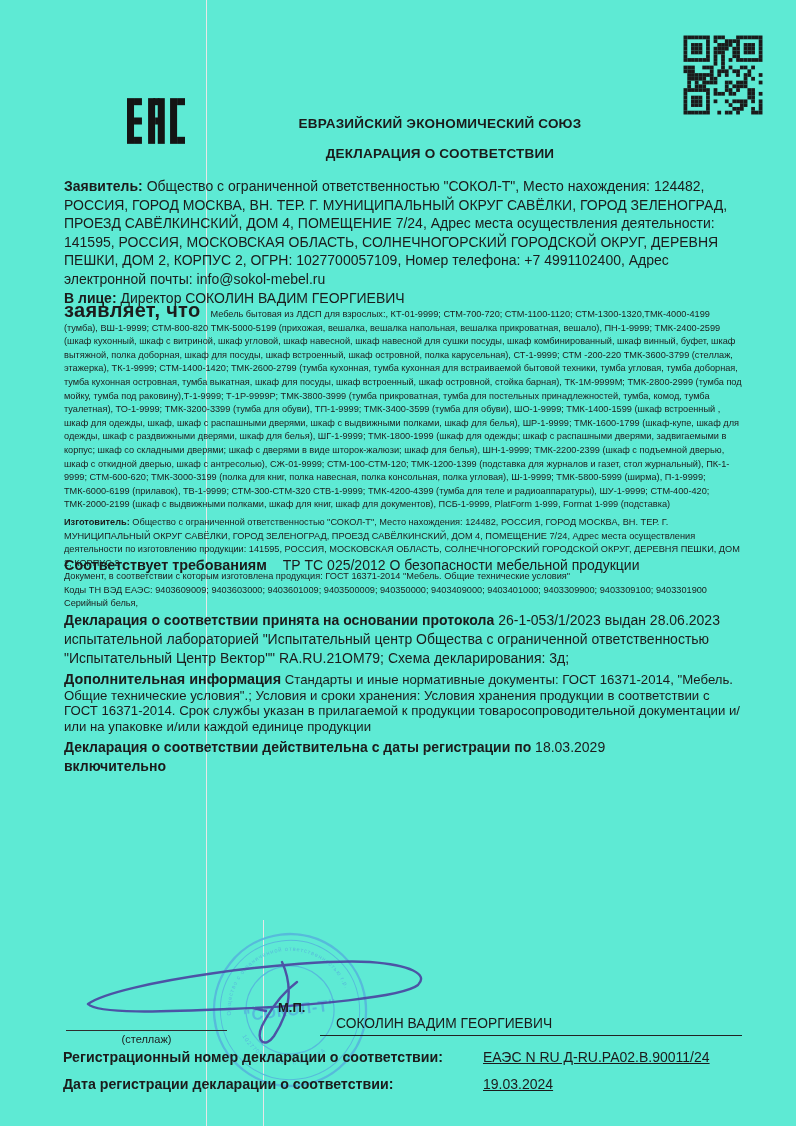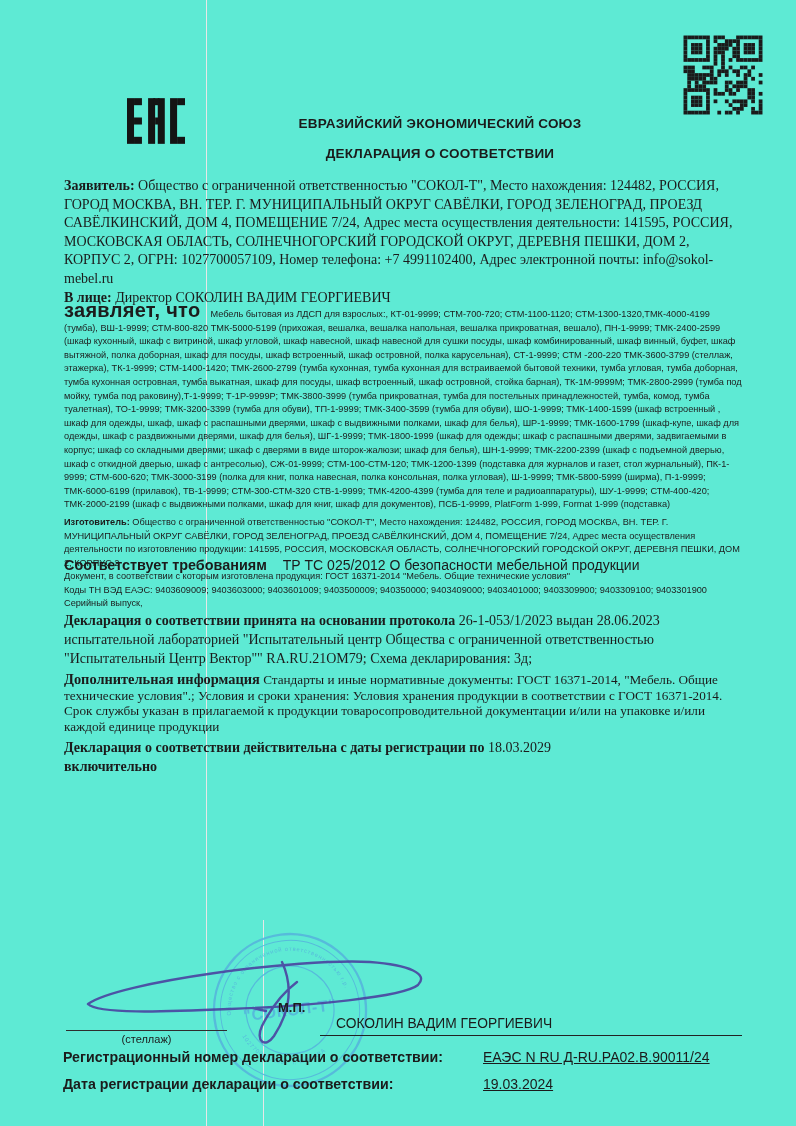--- a/index.html
+++ b/index.html
@@ -10,21 +10,21 @@
   .fold{position:absolute;background:#e7e7e7;width:1px;}
   .fold-a{left:206px;top:0;height:1126px;}
   .fold-b{left:263px;top:920px;height:206px;}
 
   .eac-logo{position:absolute;left:127px;top:92px;width:58px;height:58px;}
   .titles{position:absolute;left:200px;top:116px;width:480px;text-align:center;}
   .title-line{font-weight:bold;font-size:13.5px;line-height:15px;letter-spacing:.2px;}
   .title-line + .title-line{margin-top:15px;}
   .qr-box{position:absolute;left:676px;top:28px;width:94px;height:94px;}
 
-  .para{position:absolute;left:64px;width:678px;font-size:14px;line-height:18.6px;margin:0;font-family:Liberation Serif, serif;}
+  .para{position:absolute;left:64px;width:678px;font-size:14px;line-height:18.6px;margin:0;}
   .para b{font-weight:bold;}
   .applicant-block{top:177px;}
   .inperson{display:block;}
 
   .declare-block{position:absolute;left:64px;top:304px;width:681px;font-size:9.2px;line-height:13.6px;color:#1c1c1c;}
   .declare-block p{margin:0;}
   .declare-label{font-size:20px;font-weight:bold;letter-spacing:.3px;padding-right:10px;}
   .manufacturer-par{margin-top:4px !important;}
   .small-b{font-weight:bold;}
 
@@ -321,21 +321,21 @@
       <rect x="22" y="22" width="1" height="1" fill="#1a1a1a"></rect>
     </svg>
 
   <p class="para applicant-block"><b>Заявитель:</b><span> Общество с ограниченной ответственностью "СОКОЛ-Т", Место нахождения: 124482, РОССИЯ, ГОРОД МОСКВА, ВН. ТЕР. Г. МУНИЦИПАЛЬНЫЙ ОКРУГ САВЁЛКИ, ГОРОД ЗЕЛЕНОГРАД, ПРОЕЗД САВЁЛКИНСКИЙ, ДОМ 4, ПОМЕЩЕНИЕ 7/24, Адрес места осуществления деятельности: 141595, РОССИЯ, МОСКОВСКАЯ ОБЛАСТЬ, СОЛНЕЧНОГОРСКИЙ ГОРОДСКОЙ ОКРУГ, ДЕРЕВНЯ ПЕШКИ, ДОМ 2, КОРПУС 2, ОГРН: 1027700057109, Номер телефона: +7 4991102400, Адрес электронной почты: info@sokol-mebel.ru</span><span class="inperson"><b>В лице:</b><span> Директор СОКОЛИН ВАДИМ ГЕОРГИЕВИЧ</span></span></p>
 
   <div class="declare-block">
     <p><b class="declare-label">заявляет, что</b><span>Мебель бытовая из ЛДСП для взрослых:, КТ-01-9999; СТМ-700-720; СТМ-1100-1120; СТМ-1300-1320,ТМК-4000-4199 (тумба), ВШ-1-9999; СТМ-800-820 ТМК-5000-5199 (прихожая, вешалка, вешалка напольная, вешалка прикроватная, вешало), ПН-1-9999; ТМК-2400-2599 (шкаф кухонный, шкаф с витриной, шкаф угловой, шкаф навесной, шкаф навесной для сушки посуды, шкаф комбинированный, шкаф винный, буфет, шкаф вытяжной, полка доборная, шкаф для посуды, шкаф встроенный, шкаф островной, полка карусельная), СТ-1-9999; СТМ -200-220 ТМК-3600-3799 (стеллаж, этажерка), ТК-1-9999; СТМ-1400-1420; ТМК-2600-2799 (тумба кухонная, тумба кухонная для встраиваемой бытовой техники, тумба угловая, тумба доборная, тумба кухонная островная, тумба выкатная, шкаф для посуды, шкаф встроенный, шкаф островной, стойка барная), ТК-1М-9999М; ТМК-2800-2999 (тумба под мойку, тумба под раковину),Т-1-9999; Т-1Р-9999Р; ТМК-3800-3999 (тумба прикроватная, тумба для постельных принадлежностей, тумба, комод, тумба туалетная), ТО-1-9999; ТМК-3200-3399 (тумба для обуви), ТП-1-9999; ТМК-3400-3599 (тумба для обуви), ШО-1-9999; ТМК-1400-1599 (шкаф встроенный , шкаф для одежды, шкаф,  шкаф с распашными дверями, шкаф с выдвижными полками, шкаф для белья), ШР-1-9999; ТМК-1600-1799 (шкаф-купе, шкаф для одежды, шкаф с раздвижными дверями, шкаф для белья), ШГ-1-9999; ТМК-1800-1999 (шкаф для одежды; шкаф с распашными дверями, задвигаемыми в корпус; шкаф со складными дверями; шкаф с дверями в виде шторок-жалюзи; шкаф для белья), ШН-1-9999; ТМК-2200-2399 (шкаф с подъемной дверью, шкаф с откидной дверью, шкаф с антресолью), СЖ-01-9999; СТМ-100-СТМ-120; ТМК-1200-1399 (подставка для журналов и газет, стол журнальный), ПК-1-9999; СТМ-600-620; ТМК-3000-3199 (полка для книг, полка навесная, полка консольная, полка угловая), Ш-1-9999; ТМК-5800-5999 (ширма), П-1-9999; ТМК-6000-6199  (прилавок), ТВ-1-9999; СТМ-300-СТМ-320 СТВ-1-9999; ТМК-4200-4399 (тумба для теле и радиоаппаратуры), ШУ-1-9999; СТМ-400-420; ТМК-2000-2199 (шкаф с выдвижными полками, шкаф для книг, шкаф для документов), ПСБ-1-9999, PlatForm 1-999, Format 1-999 (подставка)</span></p>
     <p class="manufacturer-par"><b class="small-b">Изготовитель:</b><span> Общество с ограниченной ответственностью "СОКОЛ-Т", Место нахождения: 124482, РОССИЯ, ГОРОД МОСКВА, ВН. ТЕР. Г. МУНИЦИПАЛЬНЫЙ ОКРУГ САВЁЛКИ, ГОРОД ЗЕЛЕНОГРАД, ПРОЕЗД САВЁЛКИНСКИЙ, ДОМ 4, ПОМЕЩЕНИЕ 7/24, Адрес места осуществления деятельности по изготовлению продукции: 141595, РОССИЯ, МОСКОВСКАЯ ОБЛАСТЬ, СОЛНЕЧНОГОРСКИЙ ГОРОДСКОЙ ОКРУГ, ДЕРЕВНЯ ПЕШКИ, ДОМ 2, КОРПУС 2</span></p>
     <p>Документ, в соответствии с которым изготовлена продукция: ГОСТ 16371-2014 "Мебель. Общие технические условия"</p>
     <p>Коды ТН ВЭД ЕАЭС: 9403609009; 9403603000; 9403601009; 9403500009; 940350000; 9403409000; 9403401000; 9403309900; 9403309100; 9403301900</p>
-    <p>Серийный выпуск,</p>
+    <p>Серийный белья,</p>
   </div>
 
   <div class="compliance-row">
     <span class="compliance-label">Соответствует требованиям</span><span class="compliance-value">ТР ТС 025/2012 О безопасности мебельной продукции</span>
   </div>
 
   <p class="para basis-block"><b>Декларация о соответствии принята на основании протокола</b><span> 26-1-053/1/2023 выдан 28.06.2023  испытательной лабораторией "Испытательный центр Общества с ограниченной ответственностью "Испытательный Центр Вектор"" RA.RU.21ОМ79; Схема декларирования: 3д;</span></p>
 
   <p class="para additional-block"><b class="additional-label">Дополнительная информация</b><span> Стандарты и иные нормативные документы: ГОСТ 16371-2014, "Мебель. Общие технические условия".; Условия и сроки хранения: Условия хранения продукции в соответствии с ГОСТ 16371-2014. Срок службы указан в прилагаемой к продукции товаросопроводительной документации и/или на упаковке и/или каждой единице продукции</span></p>
 

